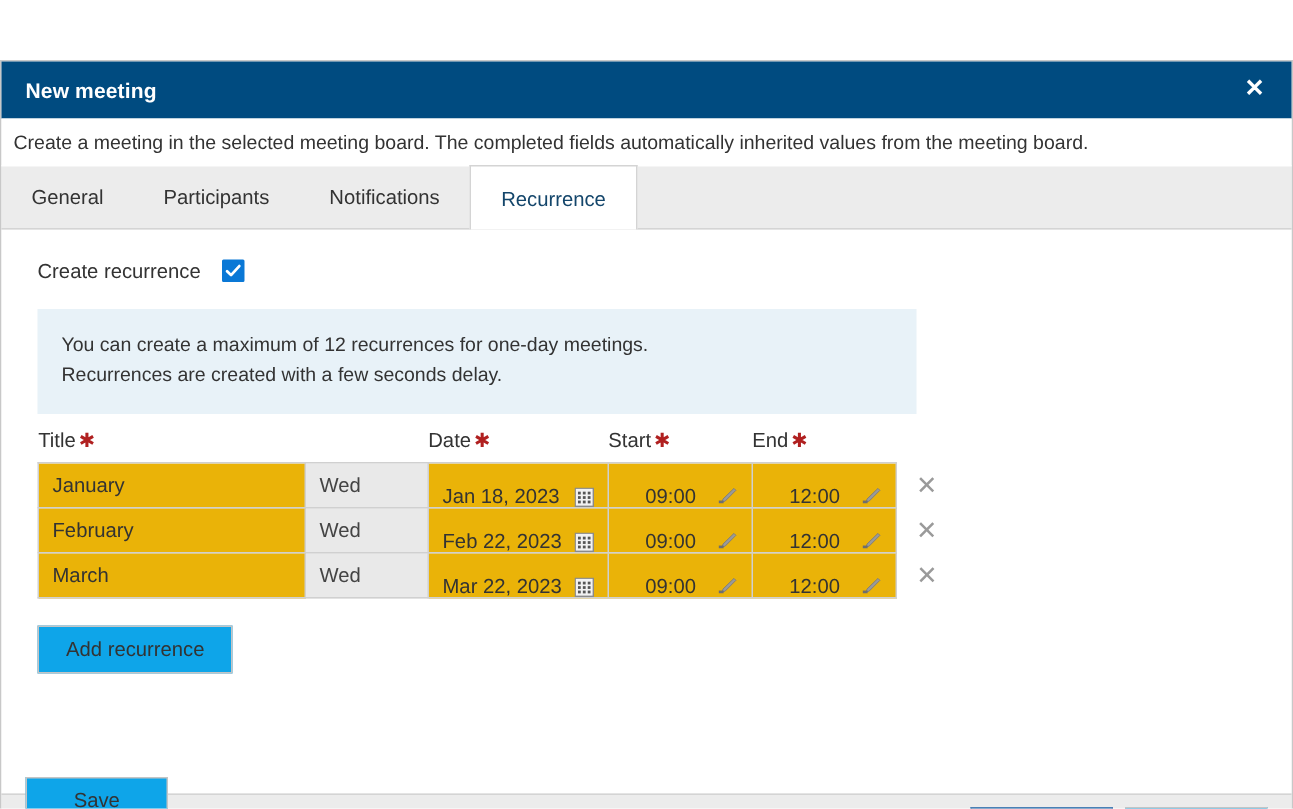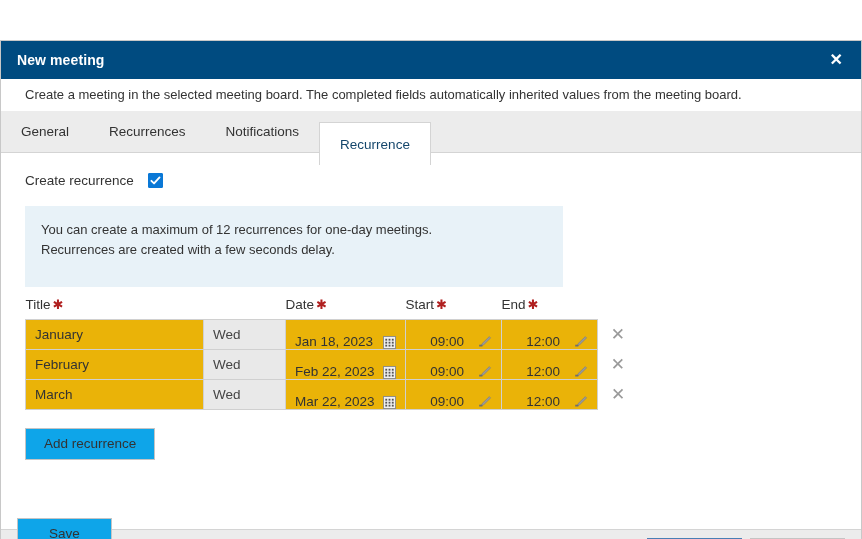--- a/index.html
+++ b/index.html
@@ -55,21 +55,21 @@
     user-select: none;
   }
 
   
   .subtitle-bar {
     height: 24px;
     min-height: 32px;
     background: #ffffff;
     display: flex;
     align-items: center;
-    padding: 0 24px;
+    padding: 0 8px;
     box-sizing: border-box;
     font-size: 13px;
     color: #333333;
     border-bottom: 1px solid #ffffff;
   }
 
   
   .tabbar {
     height: 42px;
     min-height: 42px;
@@ -94,21 +94,21 @@
     border: none;
     white-space: nowrap;
   }
   .tab.active {
     background: #ffffff;
     color: #14466b;
     border-left: 1px solid #d4d4d4;
     border-right: 1px solid #d4d4d4;
     border-top: 1px solid #d4d4d4;
     position: relative;
-    top: 12px;
+    top: 0;
     margin-bottom: -1px;
     height: 43px;
   }
 
   
   .content {
     flex: 1;
     background: #ffffff;
     padding: 0 24px;
     box-sizing: border-box;
@@ -135,27 +135,27 @@
     display: inline-flex;
     align-items: center;
     justify-content: center;
     cursor: pointer;
     box-sizing: border-box;
   }
   .checkbox svg { display:block; }
 
   .infobox {
     background: #e8f2f8;
-    padding: 14px 16px 27px 16px;
+    padding: 14px 16px 16px 16px;
     box-sizing: border-box;
     font-size: 13px;
     color: #333333;
     line-height: 1.55;
     margin-bottom: 10px;
-    width: 538px;
+    width: 586px;
   }
   .infobox div { white-space: nowrap; }
 
   
   .rec-table {
     border-collapse: collapse;
     table-layout: fixed;
     margin-top: 6px;
   }
   .rec-table th {
@@ -278,21 +278,21 @@
     <div class="titlebar-title">New meeting</div>
     <div class="close-icon">✕</div>
   </div>
 
   <div class="subtitle-bar">
     <span>Create a meeting in the selected meeting board. The completed fields automatically inherited values from the meeting board.</span>
   </div>
 
   <div class="tabbar">
     <div class="tab">General</div>
-    <div class="tab">Recurrences</div>
+    <div class="tab">Participants</div>
     <div class="tab">Notifications</div>
     <div class="tab active">Recurrence</div>
   </div>
 
   <div class="content">
 
     <div class="create-recurrence-row">
       <span class="create-recurrence-label">Create recurrence</span>
       <span class="checkbox">
         <svg width="11" height="11" viewBox="0 0 12 12">

